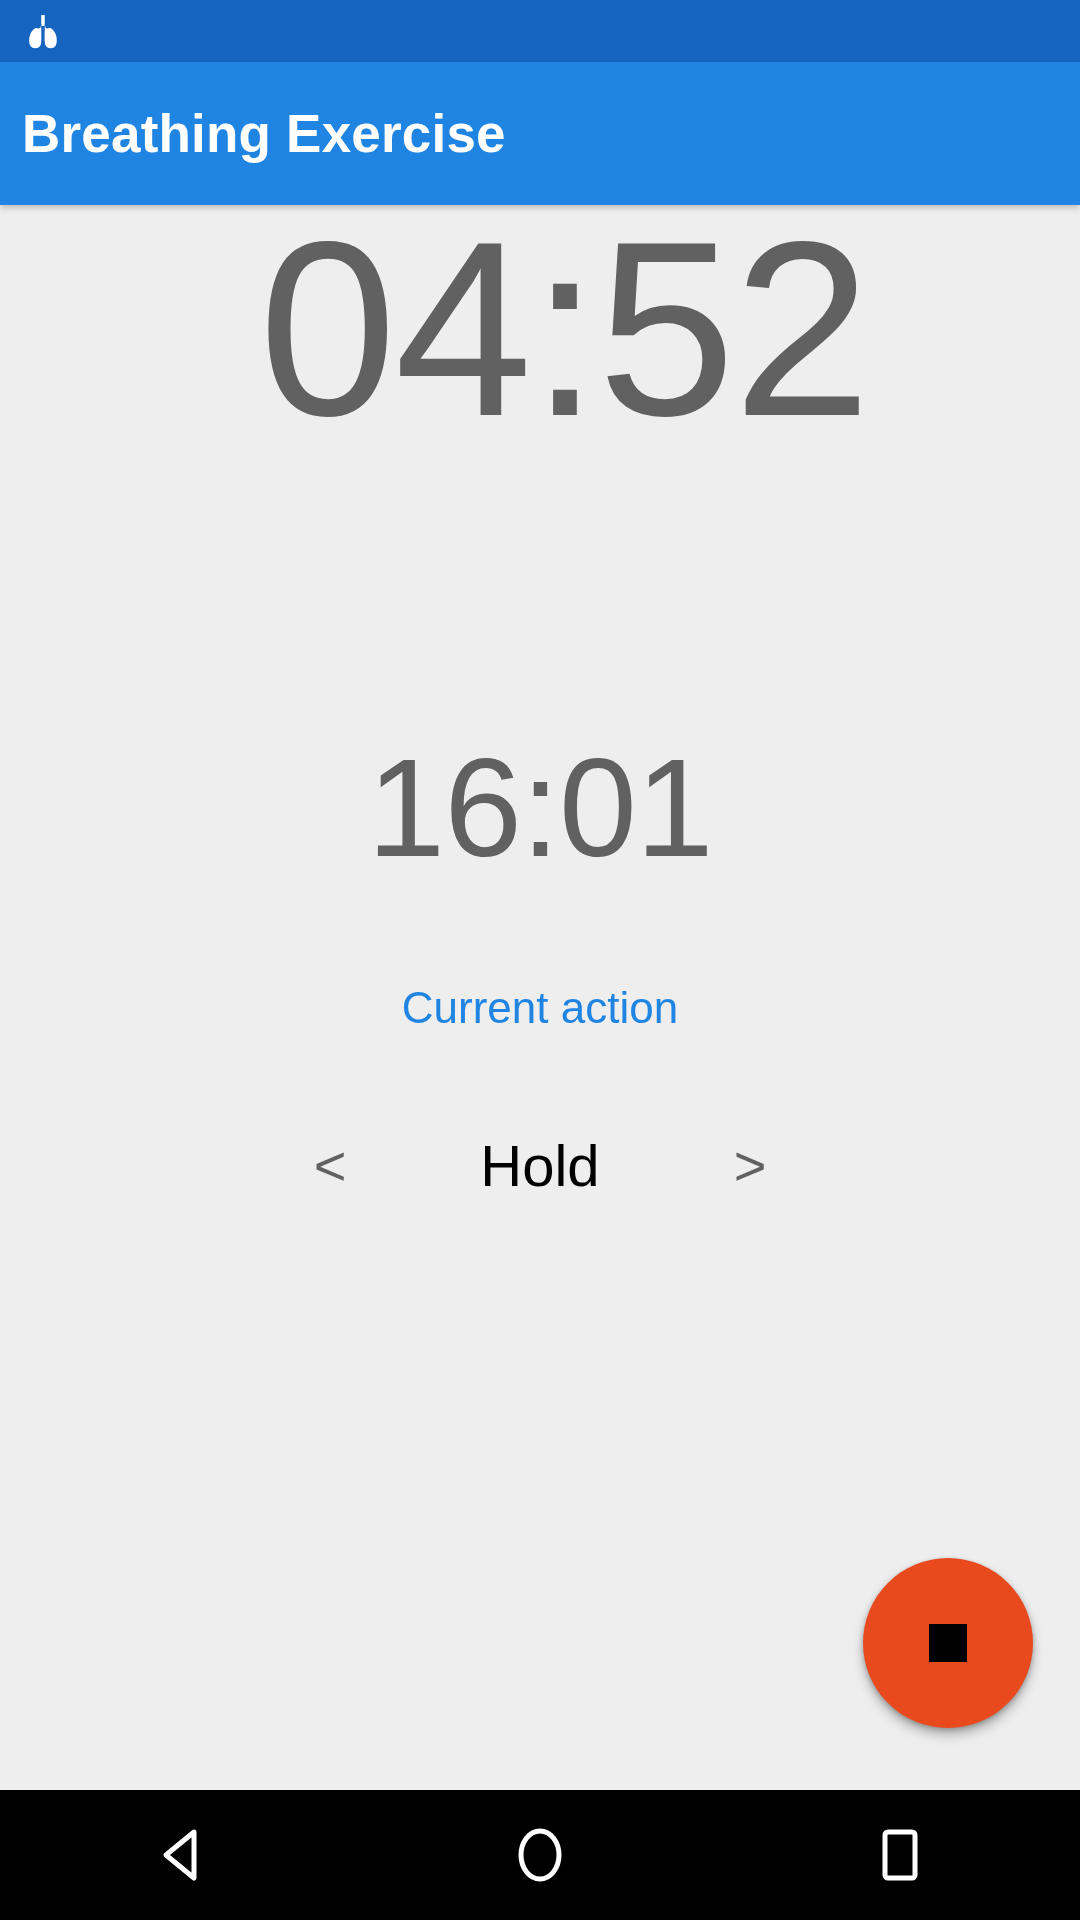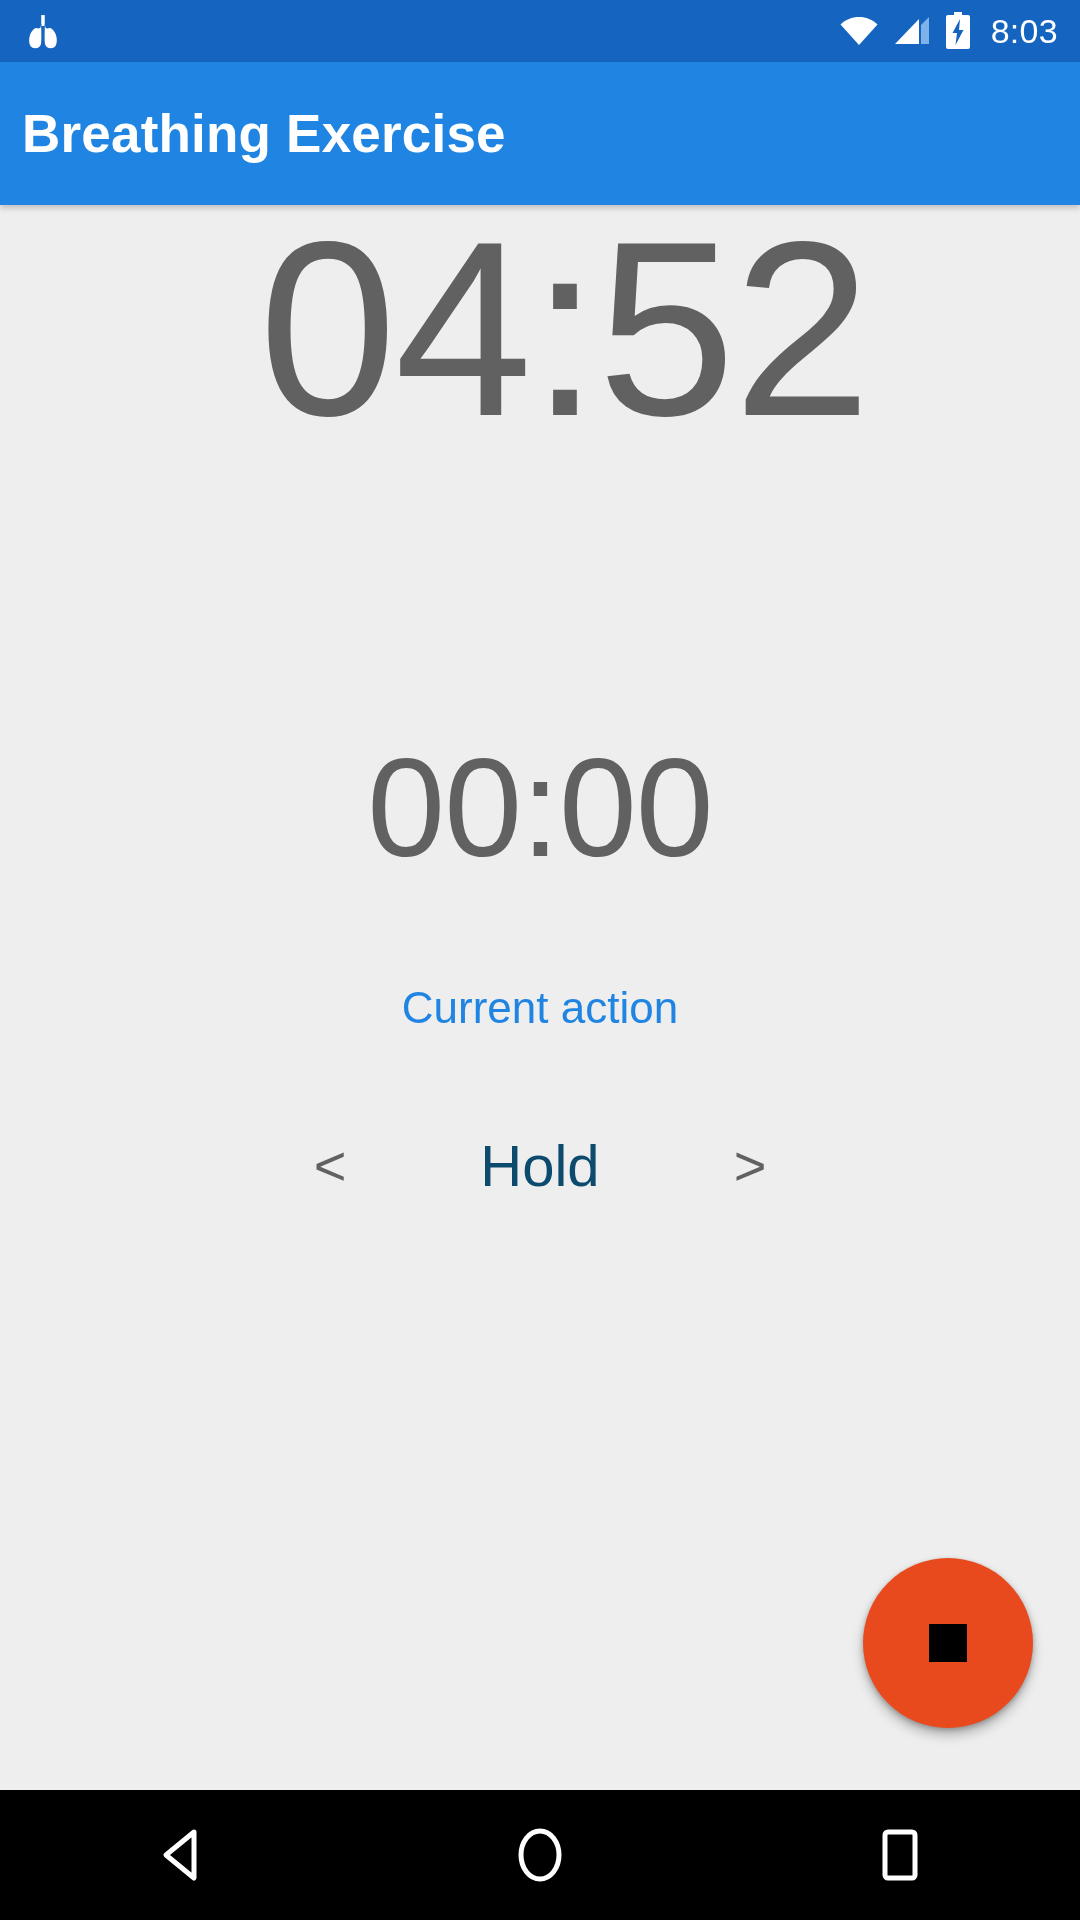--- a/index.html
+++ b/index.html
@@ -78,21 +78,21 @@
     position:absolute; top:1118px; left:0; width:1080px; height:96px;
     display:flex; align-items:center; justify-content:center;
   }
   .arrow-btn {
     font-size:56px; font-weight:400; color:#616161;
     line-height:1; width:120px; text-align:center;
     font-family:"Liberation Sans", sans-serif;
     cursor:pointer; user-select:none;
   }
   .action-label {
-    font-size:58px; font-weight:400; color:#0c4a6e;
+    font-size:58px; font-weight:400; color:#000000;
     line-height:1; width:300px; text-align:center;
     font-family:"Liberation Sans", sans-serif;
   }
 
   
   .fab {
     position:absolute; left:863px; top:1558px;
     width:170px; height:170px; border-radius:50%;
     background:#E8491D;
     box-shadow:0 7px 12px rgba(0,0,0,0.26), 0 2px 5px rgba(0,0,0,0.22);
@@ -123,52 +123,31 @@
     <div class="sb-left">
       <span>
         <svg class="lungs-icon" viewBox="0 0 42 38">
           <path fill="#ffffff" d="M21 3 L21 12 M21 3 L21 12" stroke="#ffffff" stroke-width="3"></path>
           <rect x="19.5" y="3" width="3" height="11" fill="#ffffff"></rect>
           <path fill="#ffffff" d="M19 12 C19 20, 15 14, 12 17 C7 21, 6 30, 8.5 34 C11 37.5, 18 37, 19 32 C19.6 28, 19.4 18, 19 12 Z"></path>
           <path fill="#ffffff" d="M23 12 C23 20, 27 14, 30 17 C35 21, 36 30, 33.5 34 C31 37.5, 24 37, 23 32 C22.4 28, 22.6 18, 23 12 Z"></path>
         </svg>
       </span>
     </div>
-    <div class="sb-right">
-      <span>
-        <svg class="wifi-icon" viewBox="0 0 40 30">
-          <path fill="#ffffff" d="M20 29 L1.5 8.5 C6.5 3.5 13 1 20 1 C27 1 33.5 3.5 38.5 8.5 Z"></path>
-        </svg>
-      </span>
-      <span>
-        <svg class="signal-icon" viewBox="0 0 38 30">
-          <path fill="#ffffff" d="M2 28 L26 28 L26 3 Z"></path>
-          <path fill="#7FB2E8" d="M28 28 L36 28 L36 1 L28 9 Z"></path>
-        </svg>
-      </span>
-      <span>
-        <svg class="battery-icon" viewBox="0 0 26 38">
-          <rect x="9" y="0" width="8" height="3" fill="#ffffff"></rect>
-          <rect x="1" y="3" width="24" height="34" rx="2" fill="#ffffff"></rect>
-          <path fill="#1565C0" d="M15 7 L7.5 21 L12 21 L10.5 33 L18.5 18 L14 18 Z"></path>
-        </svg>
-      </span>
-      <span class="sb-time">8:03</span>
-    </div>
   </div>
 
   <div class="appbar">
     <div class="appbar-title">Breathing Exercise</div>
   </div>
 
   <div class="content"></div>
 
   <div class="timer-main">04:52</div>
 
-  <div class="timer-sub">00:00</div>
+  <div class="timer-sub">16:01</div>
 
   <div class="current-action">Current action</div>
 
   <div class="action-row">
     <div class="arrow-btn">&lt;</div>
     <div class="action-label">Hold</div>
     <div class="arrow-btn">&gt;</div>
   </div>
 
   <div class="fab">

